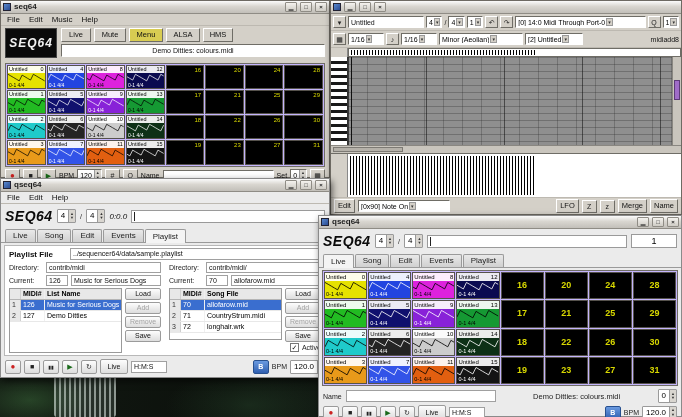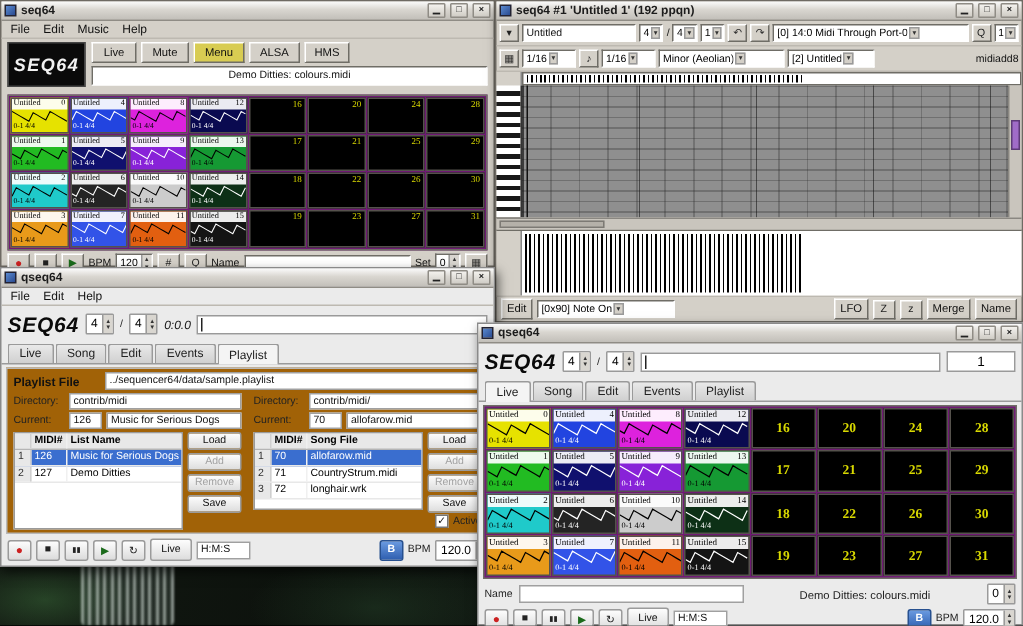--- a/index.html
+++ b/index.html
@@ -53,21 +53,21 @@
 
   
   #win-main{left:0;top:0;width:330px;height:178px;z-index:1;}
   .main-header{flex:0 0 36px;display:flex;gap:4px;padding:2px 4px;}
   .seq-logo{flex:0 0 52px;height:30px;background:#0a0a0a;color:#f2f2f2;font-weight:bold;font-style:italic;
     font-size:12px;display:flex;align-items:center;justify-content:center;letter-spacing:1px;border:1px solid #444;}
   .main-hdr-right{flex:1;display:flex;flex-direction:column;gap:2px;min-width:0;}
   .main-hdr-btns{display:flex;gap:3px;height:14px;}
   .menu-btn-yellow{background:#d8cc52;}
   .file-display{height:13px;text-align:center;}
-  .slot-grid{display:grid;grid-template-columns:repeat(8,1fr);grid-auto-rows:1fr;gap:1px;margin:1px 4px;flex:1;background:#701a75;padding:1px;border:1px solid #6f6d66;font-family:Liberation Serif, serif;}
+  .slot-grid{display:grid;grid-template-columns:repeat(8,1fr);grid-auto-rows:1fr;gap:1px;margin:1px 4px;flex:1;background:#c4b5fd;padding:1px;border:1px solid #6f6d66;}
   .slot{position:relative;border:1px solid #55524c;display:flex;flex-direction:column;overflow:hidden;}
   .slot.empty{background:#000;}
   .slot-num-empty{position:absolute;top:1px;right:2px;color:#d8d800;font-size:6px;line-height:7px;}
   .slot-top{display:flex;justify-content:space-between;background:rgba(255,255,255,.92);color:#000;
     font-size:5.5px;line-height:7px;padding:0 1px;flex:0 0 7px;}
   .slot-wave{flex:1;width:100%;min-height:0;}
   .slot-meta{font-size:5px;line-height:6px;padding:0 1px;flex:0 0 6px;}
   .main-bottom{flex:0 0 18px;display:flex;align-items:center;gap:3px;padding:0 4px 2px;}
 
   
@@ -103,21 +103,21 @@
   .qspin{display:flex;background:#fff;border:1px solid #9a9a9a;border-radius:1px;height:14px;flex:0 0 auto;}
   .qspin .val{font-size:8px;line-height:12px;padding:0 3px;}
   .qtime{font-size:8px;color:#111;white-space:nowrap;font-style:italic;}
   .qprogress{flex:1;height:13px;background:#fff;border:1px solid #9a9a9a;position:relative;min-width:20px;}
   .qprogress .pos{position:absolute;left:2px;top:1px;bottom:1px;width:1px;background:#222;}
   .qsetbox{width:46px;height:14px;background:#fff;border:1px solid #9a9a9a;font-size:9px;text-align:center;line-height:12px;flex:0 0 auto;}
   .tabs{display:flex;align-items:flex-end;gap:1px;padding:0 4px;flex:0 0 15px;border-bottom:1px solid #9a9a9a;}
   .tab{font-size:8px;line-height:12px;padding:0 7px;background:linear-gradient(#e9e9e9,#d0d0d0);
     border:1px solid #9a9a9a;border-bottom:none;border-radius:2px 2px 0 0;color:#222;}
   .tab.active{background:#f4f4f4;position:relative;top:1px;line-height:13px;}
-  .qpanel{flex:1;margin:2px 3px;background:#a16207;border:1px solid #b8b8b8;padding:2px 4px;
+  .qpanel{flex:1;margin:2px 3px;background:#ffffff;border:1px solid #b8b8b8;padding:2px 4px;
     display:flex;flex-direction:column;gap:2px;min-height:0;}
   .bold{font-weight:bold;font-size:8px;color:#111;white-space:nowrap;}
   .qfield{background:#fff;border:1px solid #a0a0a0;font-size:7px;line-height:10px;padding:0 2px;color:#111;white-space:nowrap;overflow:hidden;}
   .qrow{display:flex;align-items:center;gap:3px;}
   .qlbl{font-size:7px;color:#222;white-space:nowrap;}
   .pl-cols{flex:1;display:flex;gap:8px;min-height:0;}
   .pl-col{flex:1;display:flex;flex-direction:column;gap:2px;min-width:0;}
   .pl-body{flex:1;display:flex;gap:3px;min-height:0;}
   .ptable{flex:1;background:#fff;border:1px solid #9a9a9a;overflow:hidden;font-size:7px;display:flex;flex-direction:column;min-width:0;}
   .prow{display:flex;border-bottom:1px solid #e8e8e8;}
@@ -434,21 +434,20 @@
       </div>
       <div class="tbtn">
           <span>▦</span>
         </div>
     </div>
   </div>
 
   <div class="window gtk" id="win-editor">
     <div class="titlebar">
       <span class="tb-appicon"></span>
-      <span class="tb-title">seq64 #1 'Untitled  1' (192 ppqn)</span>
       <span class="tb-btn">▁</span>
       <span class="tb-btn">□</span>
       <span class="tb-btn">×</span>
     </div>
     <div class="etb">
       <div class="tbtn">
           <span>▾</span>
         </div>
       <div class="gfield" style="width:76px;height:12px">Untitled</div>
       <div class="gcombo">

